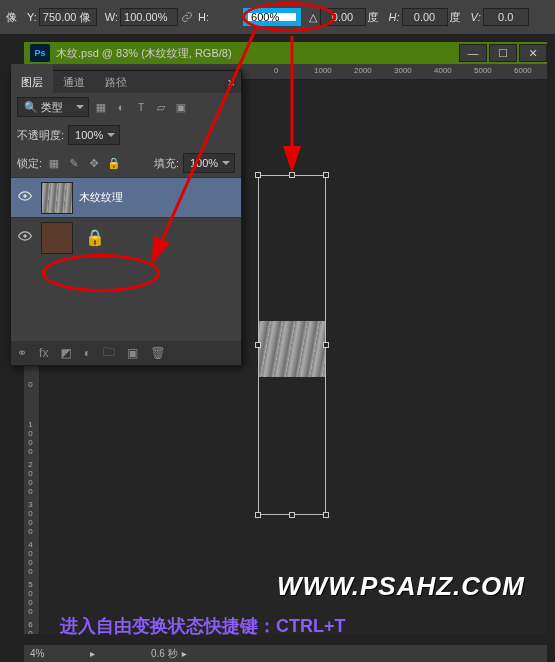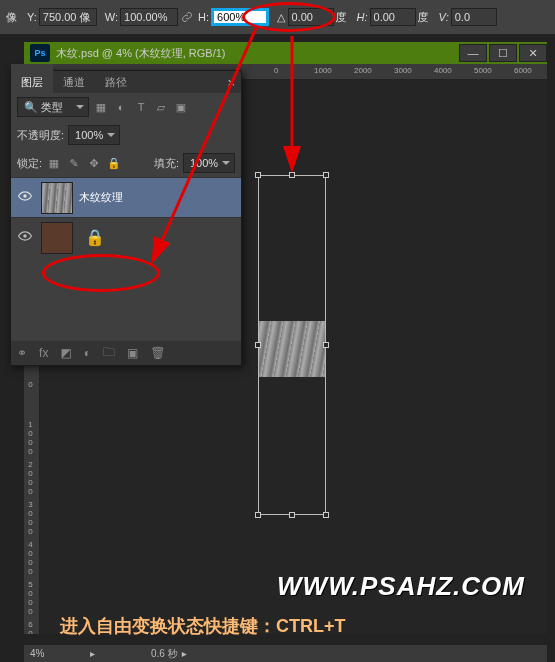--- a/index.html
+++ b/index.html
@@ -4,22 +4,22 @@
 <style>
   * { box-sizing: border-box; }
   html, body { margin: 0; padding: 0; background: #000; font-family: "Microsoft YaHei", Arial, sans-serif; color: #ccc; }
   .root { width: 555px; height: 662px; position: relative; background: #222; overflow: hidden; }
 
   
   .options-bar { height: 34px; background: #424242; display: flex; align-items: center; font-size: 11px; color: #ddd; padding-left: 4px; }
   .options-bar .grp { display: flex; align-items: center; margin-right: 6px; }
   .options-bar .lbl { margin: 0 2px; color: #ddd; }
   .options-bar input { background: #3b3b3b; border: 1px solid #222; color: #ddd; font-size: 11px; height: 18px; width: 58px; padding: 0 3px; }
-  .options-bar input.narrow { width: 46px; }
-  .options-bar input.highlight { background: #fff; color: #000; border: 3px solid #0ea5e9; }
+  .options-bar input.narrow { width: 46px; text-align: center; }
+  .options-bar input.highlight { background: #fff; color: #000; border: 5px solid #0ea5e9; margin-left: 32px; }
   .chain { width: 14px; height: 14px; display: inline-flex; align-items: center; justify-content: center; margin: 0 2px; }
   .skew { font-style: italic; }
 
   
   .doc-title { position: absolute; left: 24px; right: 8px; top: 42px; height: 22px; background: #4d7c0f; display: flex; align-items: center; }
   .doc-title .ps-icon { width: 20px; height: 18px; background: #001e36; color: #31a8ff; font-size: 9px; font-weight: bold; display: flex; align-items: center; justify-content: center; margin: 0 6px; border-radius: 2px; }
   .doc-title .title-text { font-size: 11px; color: #ccc; flex: 1; }
   .doc-title .win-btns { display: flex; }
   .doc-title .win-btn { width: 28px; height: 18px; background: #3b3b3b; border: 1px solid #222; margin-left: 2px; display: flex; align-items: center; justify-content: center; font-size: 11px; color: #ccc; }
 
@@ -71,21 +71,21 @@
 
   
   .status { position: absolute; left: 24px; right: 8px; bottom: 0; height: 18px; background: #3a3a3a; display: flex; align-items: center; font-size: 10px; color: #bbb; padding: 0 6px; border-top: 1px solid #222; }
   .status .zoom { width: 60px; }
   .status .time { margin-left: 56px; }
 
   
   .oval-h { position: absolute; border: 3px solid #e40000; border-radius: 50%; z-index: 30; pointer-events: none; }
   .ann-callout { position: absolute; z-index: 29; pointer-events: none; }
   .watermark { position: absolute; right: 30px; bottom: 60px; font-size: 26px; font-weight: 900; font-style: italic; color: #fff; font-family: Arial, sans-serif; letter-spacing: 1px; text-shadow: 1px 1px 0 #000; z-index: 20; }
-  .red-text { position: absolute; left: 60px; bottom: 24px; font-size: 18px; color: #fdba74; font-weight: bold; z-index: 20; }
+  .red-text { position: absolute; left: 60px; bottom: 24px; font-size: 18px; color: #8b5cf6; font-weight: bold; z-index: 20; }
 </style>
 </head>
 <body>
 <div class="root">
 
 <div class="options-bar">
   <div class="grp">
     <span class="lbl">像</span>
   </div>
   <div class="grp">
@@ -114,21 +114,21 @@
     <span class="lbl">度</span>
   </div>
   <div class="grp">
     <span class="lbl skew">V:</span>
     <input class="narrow" value="0.0" style="">
   </div>
 </div>
 
 <div class="doc-title">
   <span class="ps-icon">Ps</span>
-  <span class="title-text">木纹.psd @ 4% (木纹纹理, RGB/1)</span>
+  <span class="title-text">木纹.psd @ 83% (木纹纹理, RGB/8)</span>
   <div class="win-btns">
     <span class="win-btn">—</span>
     <span class="win-btn">☐</span>
     <span class="win-btn">✕</span>
   </div>
 </div>
 
 <div class="ruler-h">
   <span style="left:250px">0</span>
   <span style="left:290px">1000</span>

